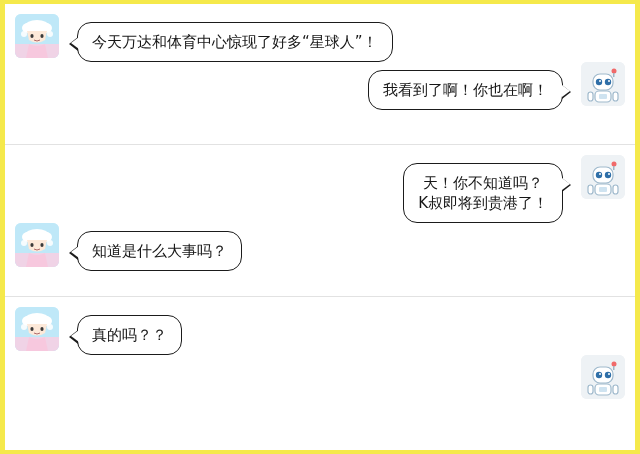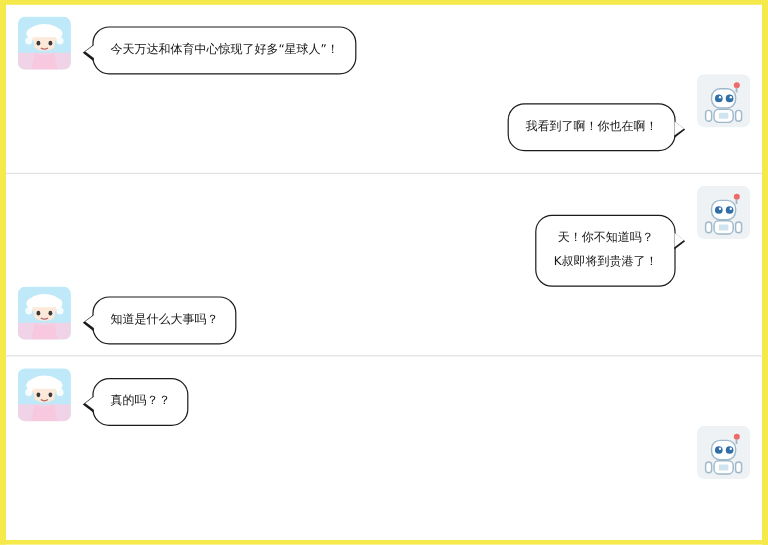--- a/index.html
+++ b/index.html
@@ -75,33 +75,33 @@
   }
   .avatar svg { display: block; }
 
   
   .bubble {
     position: relative;
     background: #ffffff;
     border: 1px solid #1b1b1b;
     border-radius: 14px;
     padding: 9px 14px;
-    font-size: 10px;
+    font-size: 15px;
     line-height: 20px;
     color: #161616;
     max-width: 430px;
     white-space: pre-line;
   }
   .bubble-left {
     margin-left: 18px;
     margin-top: 8px;
   }
   .bubble-right {
     margin-right: 18px;
-    margin-top: 24px;
+    margin-top: 8px;
     text-align: center;
   }
   
   .bubble-left::before,
   .bubble-left::after {
     content: "";
     position: absolute;
     left: -9px;
     top: 14px;
     width: 0; height: 0;

